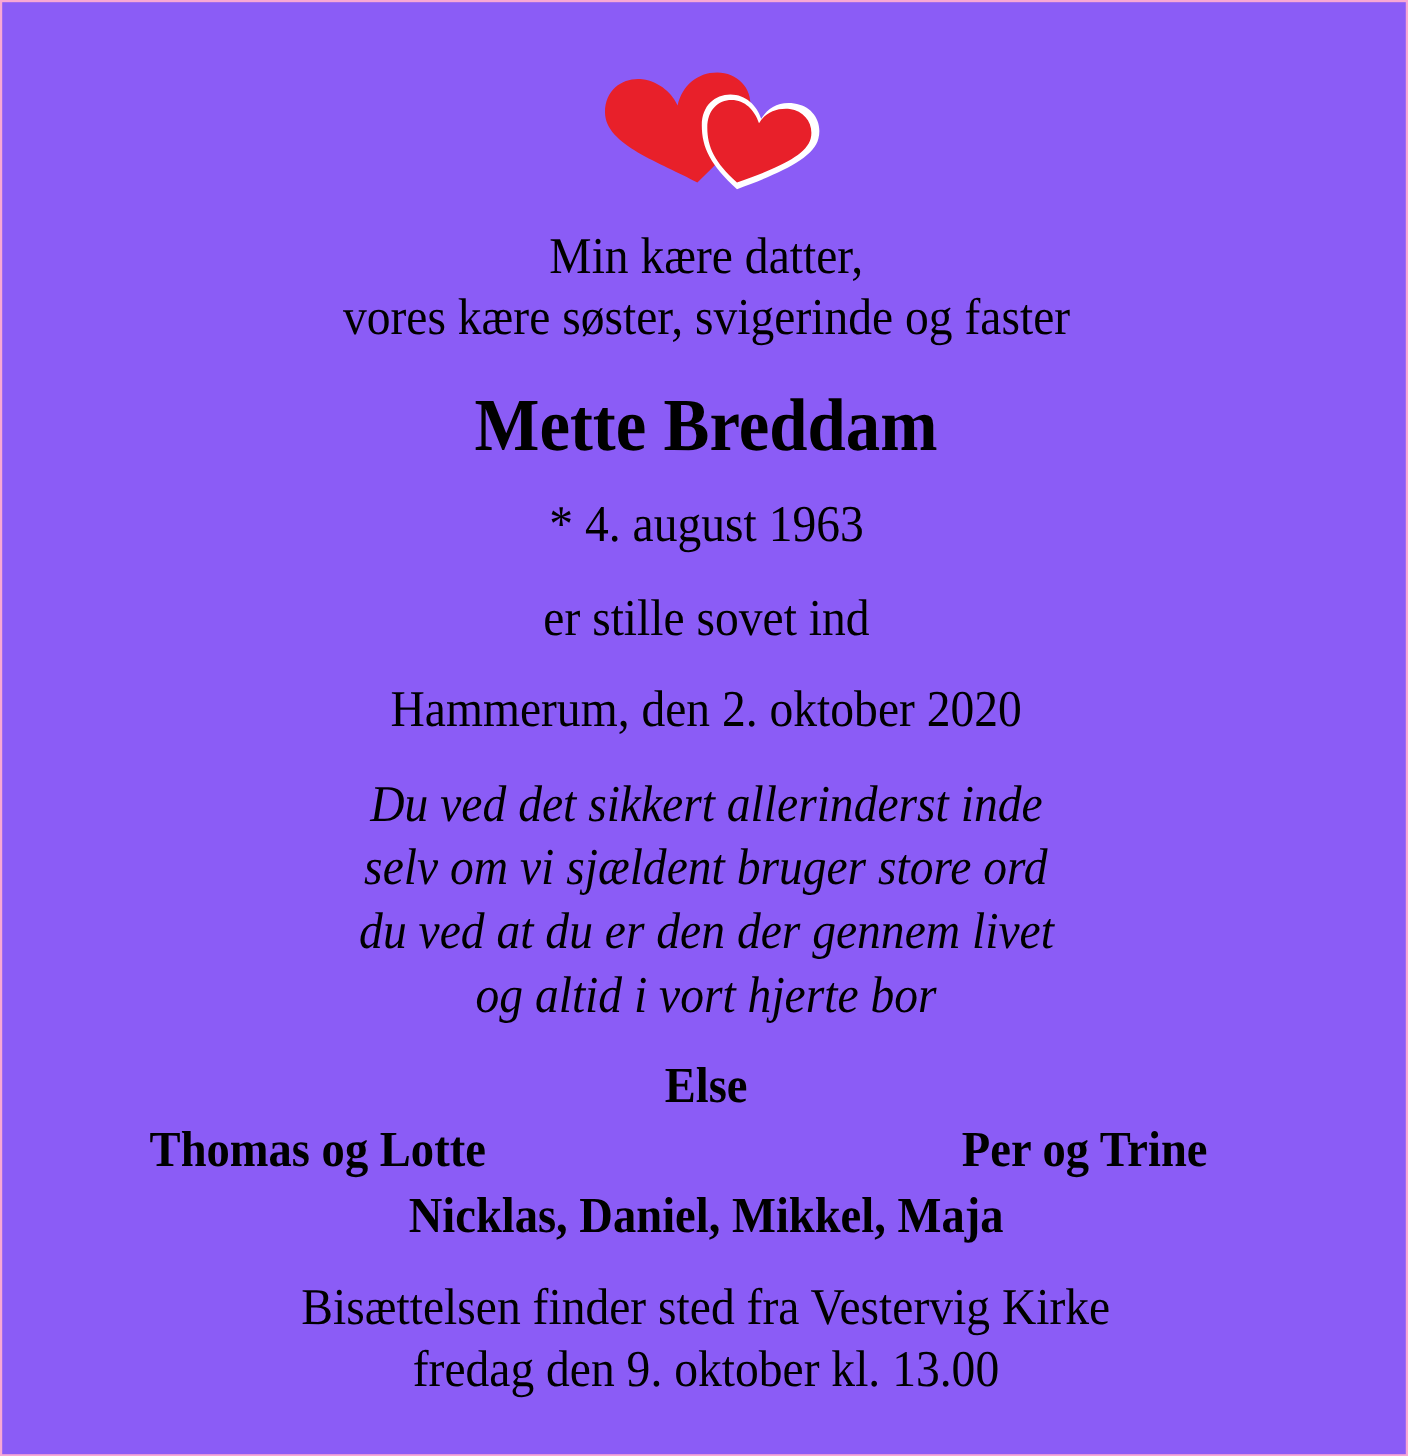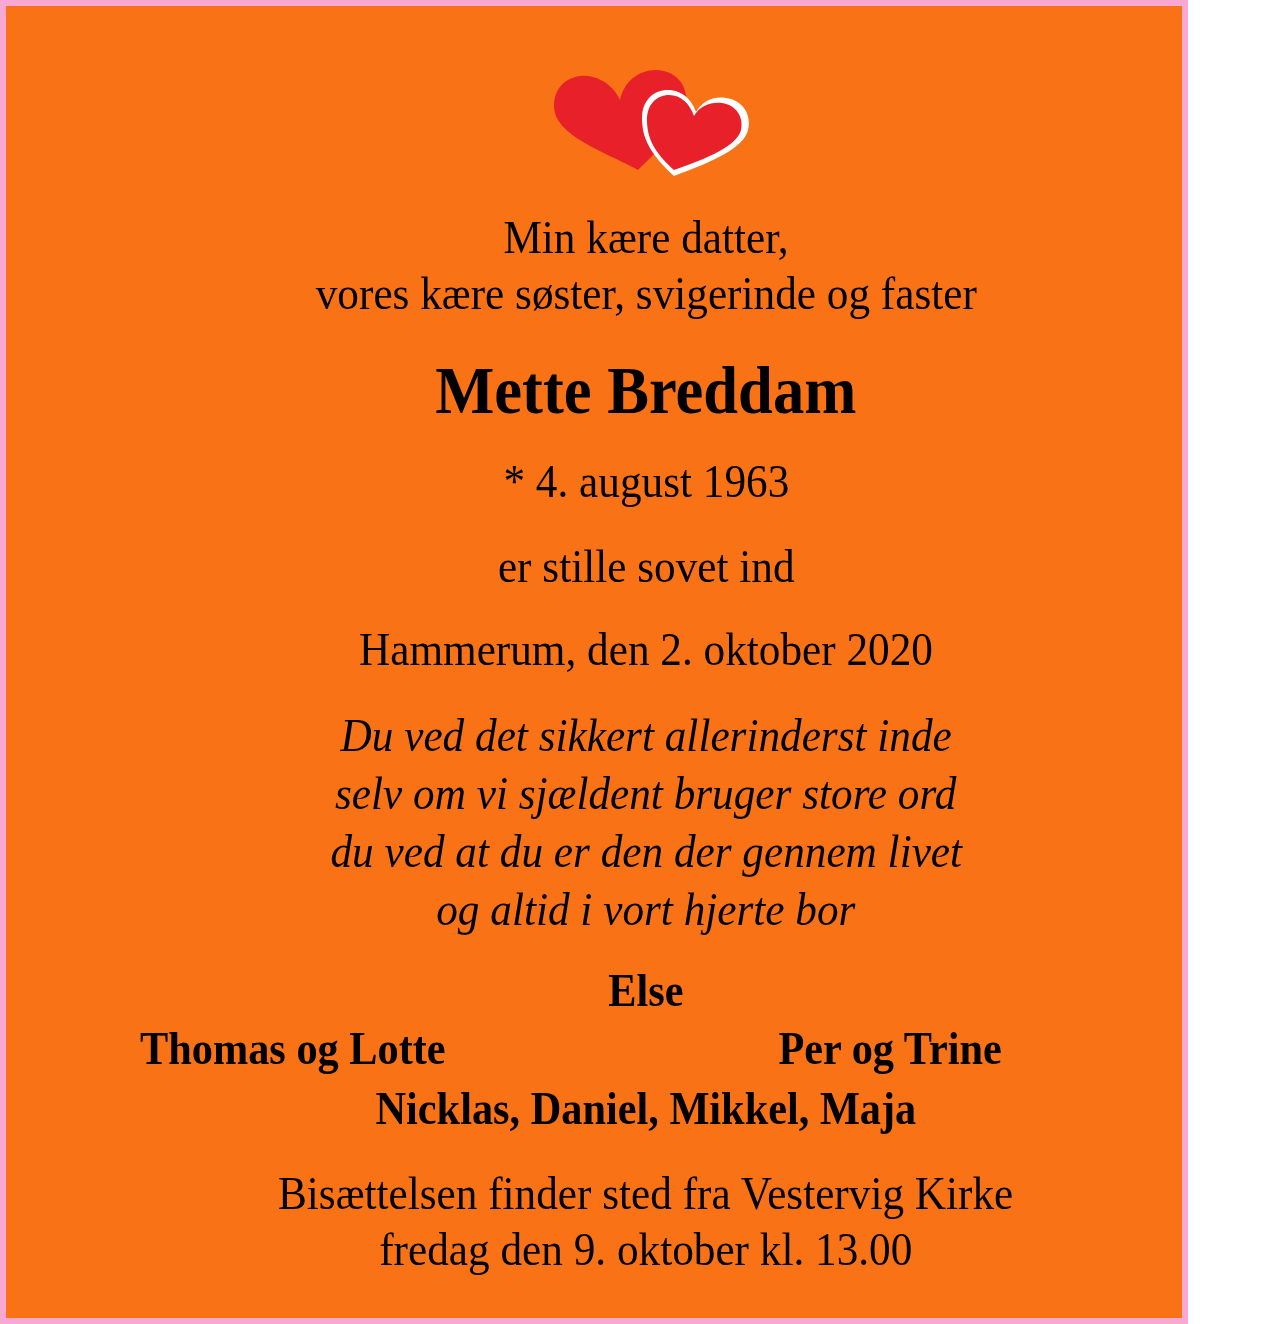--- a/index.html
+++ b/index.html
@@ -9,25 +9,25 @@
     }
     body {
       width: 1280px;
       height: 1324px;
       position: relative;
       overflow: hidden;
     }
     .frame {
       position: absolute;
       left: 0; top: 0;
-      width: 1188px;
+      width: 1280px;
       height: 1324px;
       box-sizing: border-box;
-      border: 6px solid #f9a8d4;
-      background: #f97316;
+      border: 2px solid #f9a8d4;
+      background: #8b5cf6;
     }
     .line {
       position: absolute;
       left: 0;
       width: 1280px;
       text-align: center;
       font-family: "Liberation Serif", "DejaVu Serif", serif;
       color: #000000;
       white-space: nowrap;
       line-height: 1;

